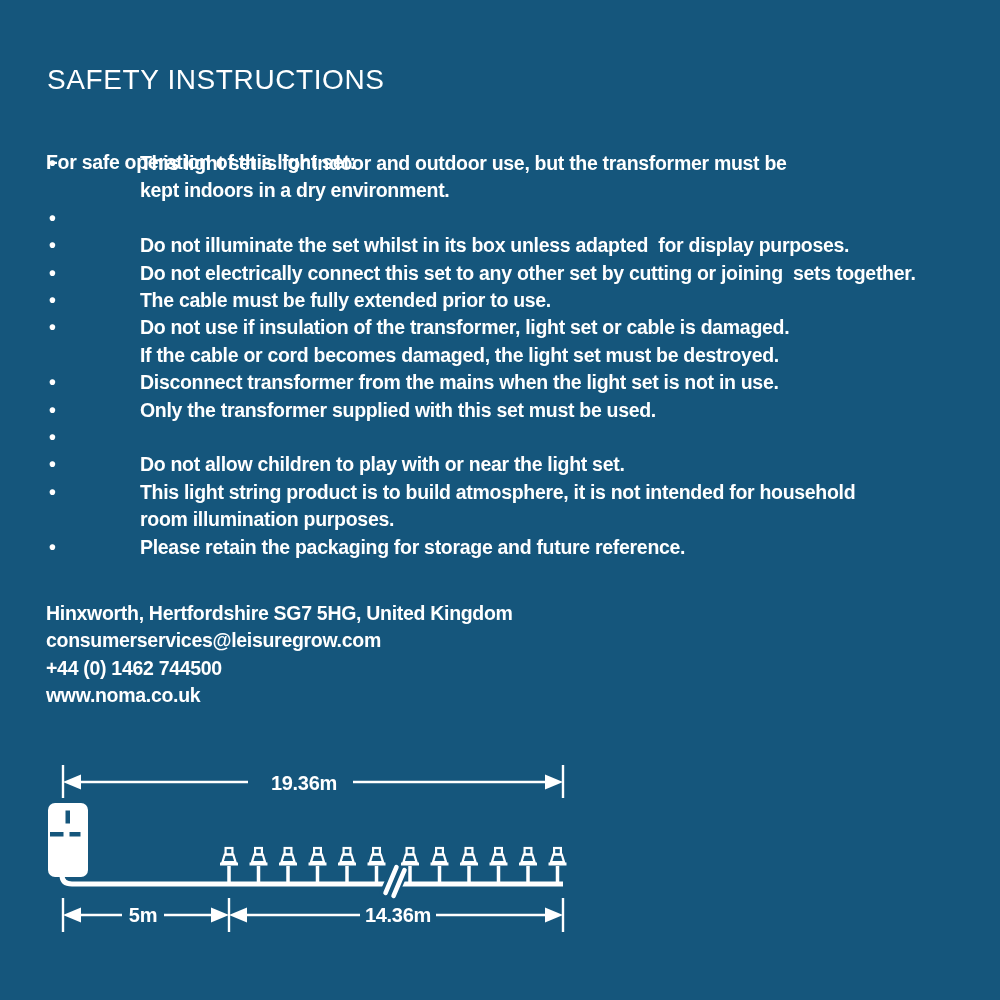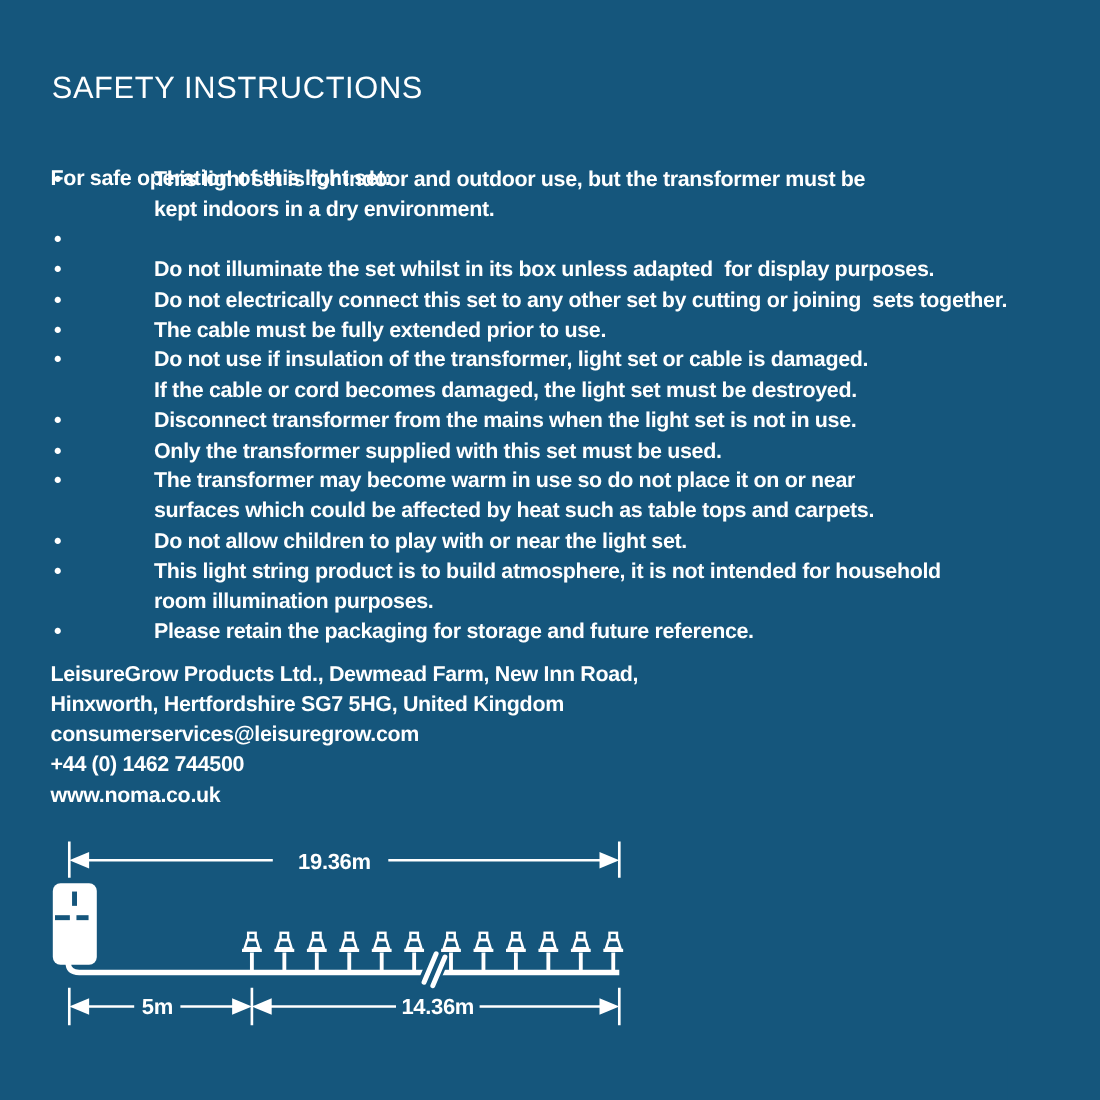--- a/index.html
+++ b/index.html
@@ -85,40 +85,37 @@
       <li class="bullet">
         <span class="dot">•</span>
         <span class="bullet-text">Disconnect transformer from the mains when the light set is not in use.</span>
       </li>
       <li class="bullet">
         <span class="dot">•</span>
         <span class="bullet-text">Only the transformer supplied with this set must be used.</span>
       </li>
       <li class="bullet">
         <span class="dot">•</span>
-        <span class="bullet-text">The transformer may become warm in use so do not place it on or near
-surfaces which could be affected by heat such as table tops and carpets.</span>
       </li>
       <li class="bullet">
         <span class="dot">•</span>
         <span class="bullet-text">Do not allow children to play with or near the light set.</span>
       </li>
       <li class="bullet">
         <span class="dot">•</span>
         <span class="bullet-text">This light string product is to build atmosphere, it is not intended for household
 room illumination purposes.</span>
       </li>
       <li class="bullet">
         <span class="dot">•</span>
         <span class="bullet-text">Please retain the packaging for storage and future reference.</span>
       </li>
     </ul>
 
   <div class="contact">
-    <div>LeisureGrow Products Ltd., Dewmead Farm, New Inn Road,</div>
     <div>Hinxworth, Hertfordshire SG7 5HG, United Kingdom</div>
     <div>consumerservices@leisuregrow.com</div>
     <div>+44 (0) 1462 744500</div>
     <div>www.noma.co.uk</div>
   </div>
 
   <svg class="diagram" width="540" height="200" viewBox="0 0 540 200">
 
     <g>
       <line class="stroke thin" x1="23" y1="13" x2="23" y2="46"></line>

